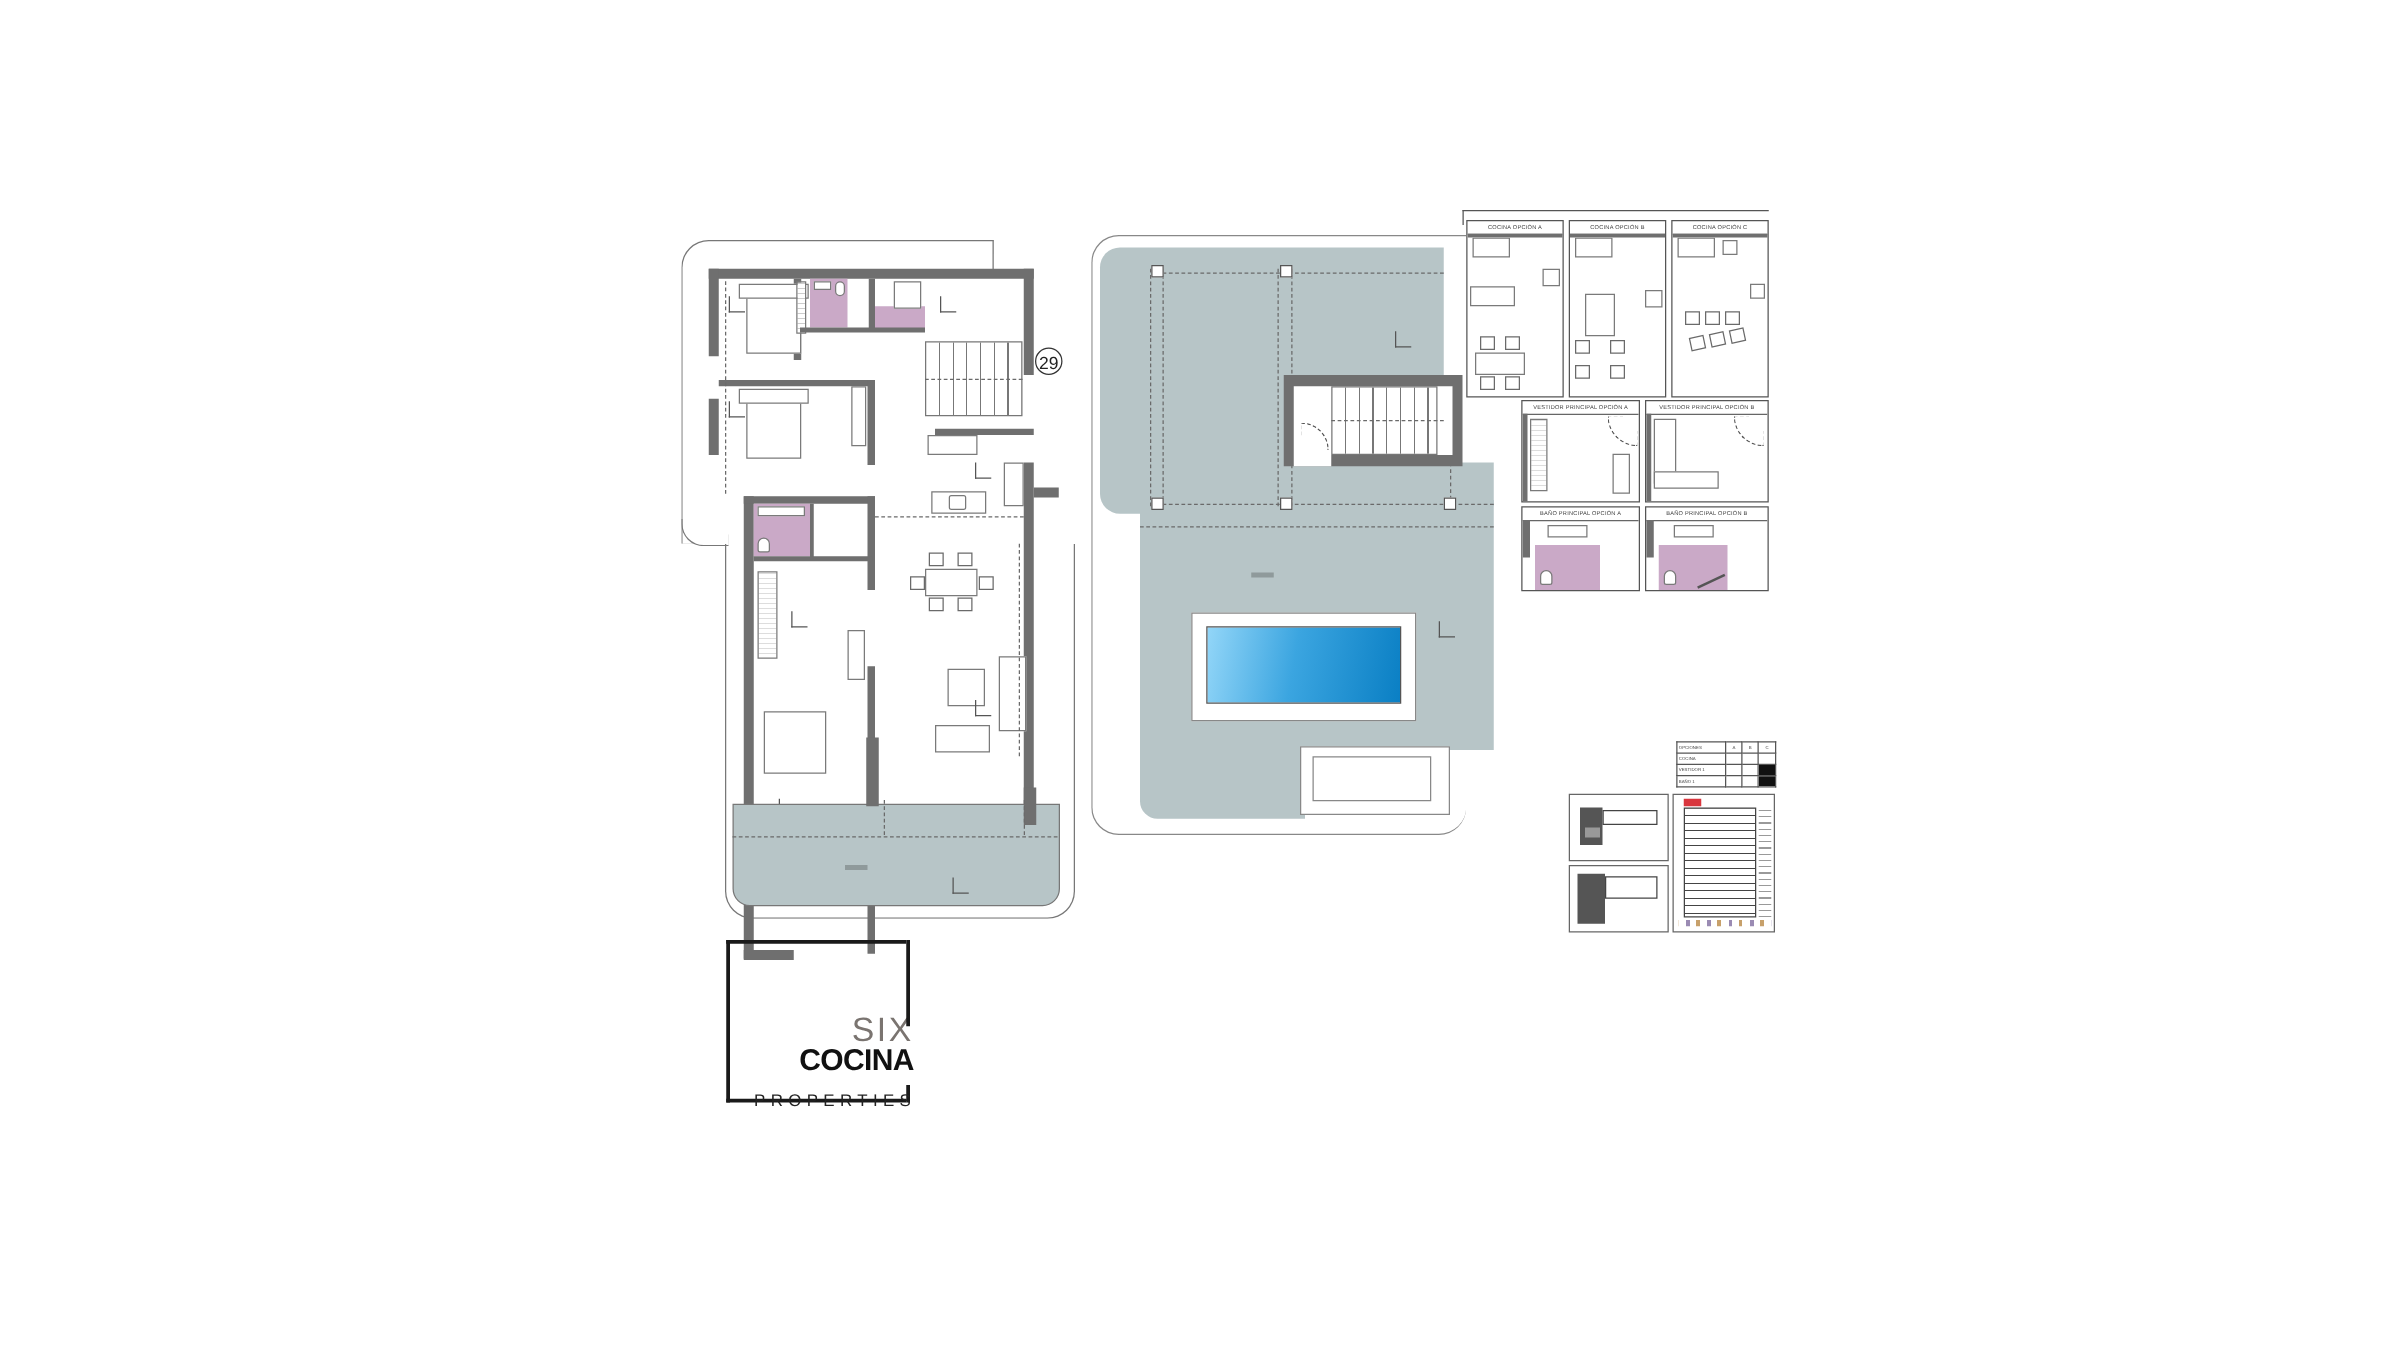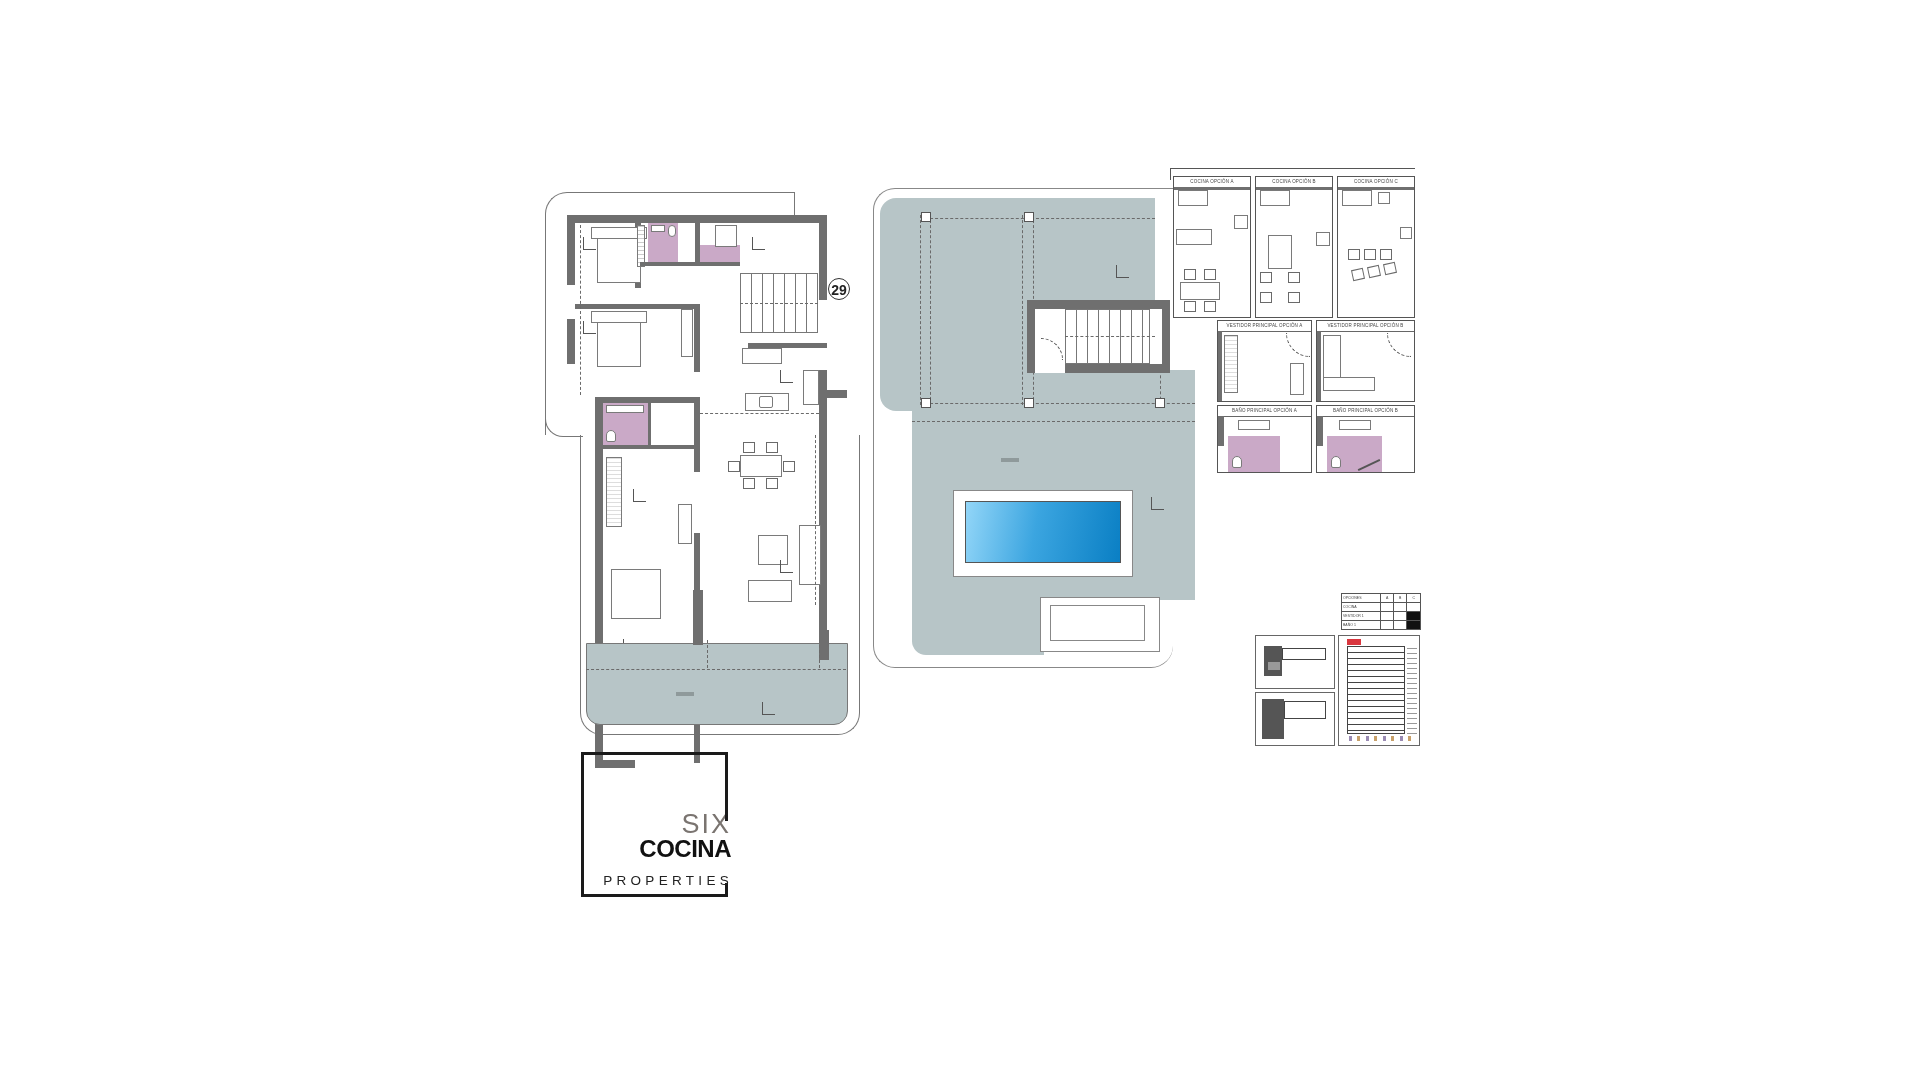--- a/index.html
+++ b/index.html
@@ -11,35 +11,35 @@
   .dash-h { position:absolute; height:0; border-top:1.5px dashed #6a6a6a; }
   .dash-v { position:absolute; width:0; border-left:1.5px dashed #6a6a6a; }
   .furn { position:absolute; border:1px solid #7a7a7a; background:#fff; box-sizing:border-box; }
   .chair { position:absolute; width:12px; height:11px; border:1px solid #6a6a6a; background:#fff; box-sizing:border-box; }
   .stairs { position:absolute; background:repeating-linear-gradient(90deg,#fff 0,#fff 10px,#777 10px,#777 11px); border:1px solid #777; box-sizing:border-box; }
   .col { position:absolute; width:10px; height:10px; background:#fff; border:1px solid #555; box-sizing:border-box; }
   .tag { position:absolute; width:18px; height:4px; background:#8f9a9b; }
   .lvl { position:absolute; width:12px; height:12px; border-left:1px solid #555; border-bottom:1px solid #555; }
   .optpanel { position:absolute; border:1px solid #555; background:#fff; box-sizing:border-box; overflow:hidden; }
   .optlabel { position:absolute; left:0; right:0; top:0; height:10px; border-bottom:1px solid #666; font-size:4.5px; line-height:10px; text-align:center; color:#444; letter-spacing:0.2px; white-space:nowrap; overflow:hidden; }
-  .logo-box { position:absolute; left:581px; top:752px; width:144px; height:145px; border-left:3px solid #1a1a1a; border-top:3px solid #1a1a1a; border-bottom:3px solid #1a1a1a; box-sizing:border-box; }
+  .logo-box { position:absolute; left:581px; top:752px; width:144px; height:130px; border-left:3px solid #1a1a1a; border-top:3px solid #1a1a1a; border-bottom:3px solid #1a1a1a; box-sizing:border-box; }
   .logo-box::after { content:""; position:absolute; right:-3px; top:-3px; width:3px; height:69px; background:#1a1a1a; }
   .logo-box::before { content:""; position:absolute; right:-3px; bottom:-3px; width:3px; height:14px; background:#1a1a1a; }
   .logo-six { position:absolute; right:-6px; top:54px; font-size:27px; letter-spacing:2px; color:#7a7470; font-weight:400; }
   .logo-seconds { position:absolute; right:-6px; top:80px; font-size:24px; font-weight:700; color:#111; letter-spacing:-0.5px; }
   .logo-properties { position:absolute; right:-8px; top:118px; font-size:13.5px; letter-spacing:4.3px; color:#222; }
   .marker29 { position:absolute; left:828px; top:278px; width:22px; height:22px; border:1px solid #333; border-radius:50%; font-size:14px; line-height:22px; text-align:center; color:#222; box-sizing:border-box; background:#fff; }
   table.opts { position:absolute; left:1341px; top:593px; width:80px; border-collapse:collapse; font-size:3.5px; color:#444; }
   table.opts td { border:1px solid #555; height:8px; padding:0 1px; white-space:nowrap; overflow:hidden; }
   table.opts td.black { background:#111; }
 </style>
 </head>
 <body>
 
-<div class="abs" style="left:540px;top:185px;width:320px;height:560px;font-weight:bold;">
+<div class="abs" style="left:540px;top:185px;width:320px;height:560px;">
 
   <div class="abs" style="left:5px;top:7px;width:250px;height:243px;border:1.5px solid #777;border-right:none;border-bottom:none;border-top-left-radius:22px;"></div>
   <div class="abs" style="left:250px;top:7px;width:5px;height:25px;border-right:1px solid #777;"></div>
   <div class="abs" style="left:40px;top:250px;width:280px;height:300px;border:1.5px solid #777;border-top:none;border-bottom-left-radius:22px;border-bottom-right-radius:22px;"></div>
   <div class="abs" style="left:5px;top:230px;width:38px;height:22px;border-left:1.5px solid #777;border-bottom:1.5px solid #777;border-bottom-left-radius:18px;"></div>
 
   <div class="wall" style="left:27px;top:30px;width:260px;height:8px;"></div>
   <div class="wall" style="left:27px;top:30px;width:8px;height:70px;"></div>
   <div class="wall" style="left:27px;top:134px;width:8px;height:45px;"></div>
   <div class="wall" style="left:279px;top:30px;width:8px;height:85px;"></div>

